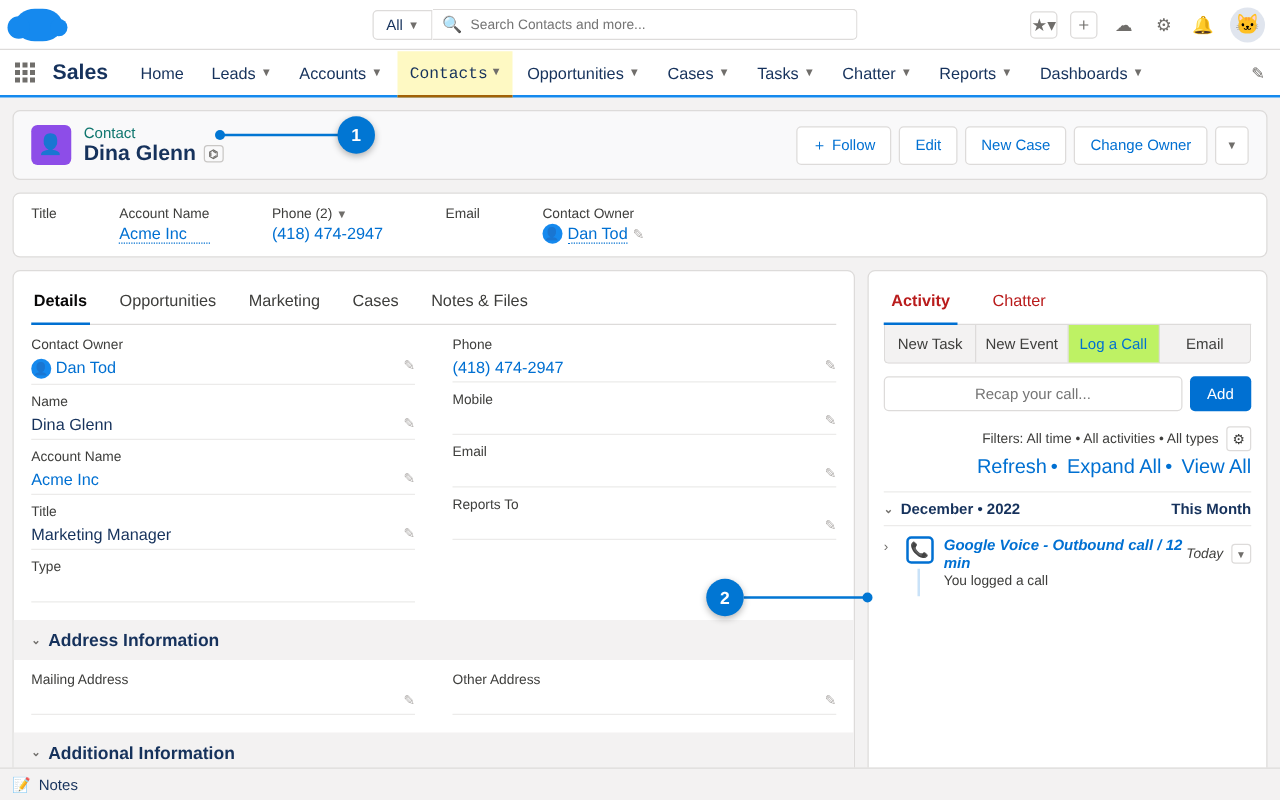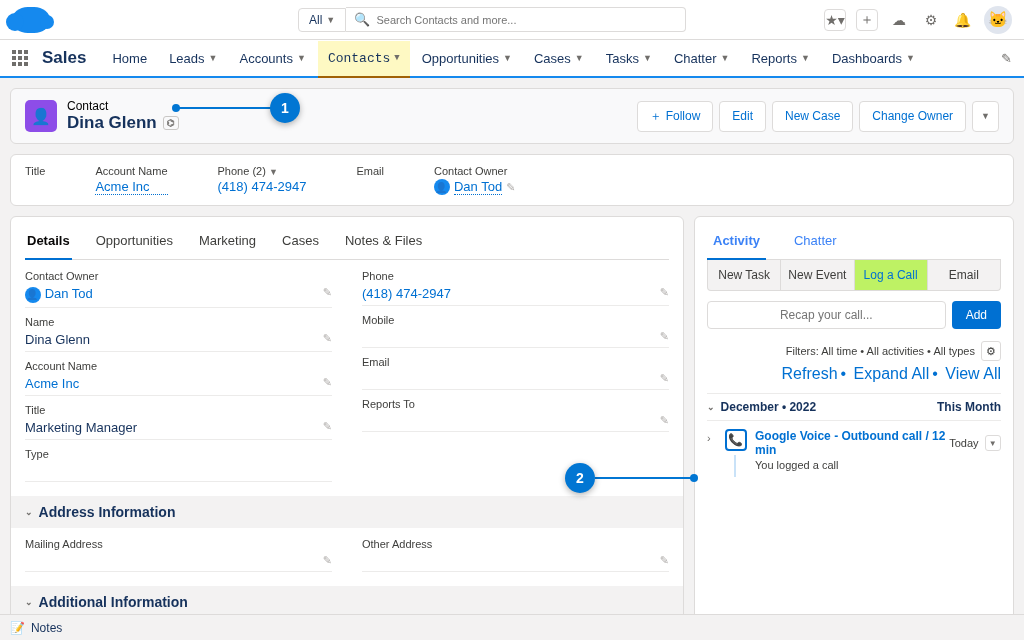--- a/index.html
+++ b/index.html
@@ -24,21 +24,21 @@
   .waffle span { background:#706e6b; }
   .app-title { font-size:17px; font-weight:600; margin-right:14px; }
   .nav-item { padding:10px 10px; font-size:13px; color:#16325c; display:flex; align-items:center; gap:4px; cursor:pointer; }
   .nav-item.active { background:#fef9c3; border-bottom:2px solid #a16207; margin-bottom:-2px;font-family:Liberation Mono, monospace; }
   .chev { font-size:9px; color:#706e6b; }
   .nav-edit { margin-left:auto; }
   
   .record-header { margin:10px; background:#f9f9fa; border:1px solid #dddbda; border-radius:6px; padding:10px 14px; display:flex; align-items:center; }
   .rec-icon { width:32px; height:32px; background:#8d4de8; border-radius:5px; display:flex; align-items:center; justify-content:center; color:#fff; font-size:16px; margin-right:10px; }
   .rec-title-block { display:flex; flex-direction:column; }
-  .rec-type { font-size:12px; color:#000000; }
+  .rec-type { font-size:12px; color:#0f766e; }
   .rec-name { font-size:17px; font-weight:700; display:flex; align-items:center; gap:6px; }
   .hier-icon { width:16px; height:14px; border:1px solid #c9c7c5; border-radius:3px; font-size:9px; display:flex; align-items:center; justify-content:center; color:#706e6b; }
   .rec-actions { margin-left:auto; display:flex; gap:6px; }
   .btn { border:1px solid #dddbda; background:#fff; border-radius:4px; padding:6px 12px; font-size:12px; color:#0070d2; cursor:pointer; display:flex; align-items:center; gap:4px; }
   .btn.icon-only { padding:6px 8px; }
   
   .highlights { margin:0 10px 10px; background:#fff; border:1px solid #dddbda; border-radius:6px; padding:10px 14px; display:flex; gap:50px; }
   .hl-field { display:flex; flex-direction:column; gap:2px; }
   .hl-label { font-size:11px; color:#3e3e3c; }
   .hl-val { font-size:13px; }
@@ -56,21 +56,21 @@
   
   .detail-grid { display:grid; grid-template-columns:1fr 1fr; column-gap:30px; margin-top:10px; }
   .field { margin-bottom:8px; }
   .f-label { font-size:11px; color:#3e3e3c; margin-bottom:2px; }
   .f-val { font-size:13px; border-bottom:1px solid #ecebea; padding:2px 18px 4px 0; min-height:20px; position:relative; }
   .f-val .pencil { position:absolute; right:0; top:2px; color:#b0adab; font-size:11px; }
   
   .section-head { background:#f3f2f2; margin:6px -14px 8px; padding:8px 14px; font-size:14px; font-weight:600; display:flex; align-items:center; gap:6px; }
   
   .act-tabs { display:flex; border-bottom:1px solid #dddbda; }
-  .act-tab { padding:8px 6px 10px; font-size:13px; color:#3b82f6; cursor:pointer; }
+  .act-tab { padding:8px 6px 10px; font-size:13px; color:#b91c1c; cursor:pointer; }
   .act-tab.active { font-weight:600; border-bottom:2px solid #0070d2; margin-bottom:-1px; }
   .act-tab.spacer { margin-left:22px; }
   
   .subtabs { display:flex; border:1px solid #dddbda; border-top:none; border-radius:0 0 4px 4px; background:#f3f2f2; }
   .subtab { flex:1; text-align:center; padding:8px 4px; font-size:12px; color:#3e3e3c; border-right:1px solid #dddbda; cursor:pointer; }
   .subtab:last-child { border-right:none; }
   .subtab.active { background:#bef264; color:#0070d2; }
   
   .recap-row { display:flex; gap:6px; margin-top:10px; }
   .recap-input { flex:1; border:1px solid #dddbda; border-radius:4px; padding:6px 8px; font-size:12px; text-align:center; color:#706e6b; }
@@ -83,21 +83,21 @@
   .dot-sep { color:#706e6b; margin:0 3px; }
   
   .timeline-head { display:flex; align-items:center; border-top:1px solid #ecebea; border-bottom:1px solid #ecebea; padding:6px 0; margin-top:10px; font-size:12px; }
   .th-month { font-weight:600; flex:1; display:flex; align-items:center; gap:6px; }
   .th-label { font-weight:600; }
   
   .timeline-item { display:flex; gap:8px; margin-top:8px; position:relative; }
   .tl-expand { color:#706e6b; font-size:11px; margin-top:3px; width:10px; }
   .tl-icon { width:22px; height:22px; border:2px solid #0070d2; border-radius:4px; display:flex; align-items:center; justify-content:center; color:#0070d2; font-size:12px; flex-shrink:0; }
   .tl-body { flex:1; }
-  .tl-title { font-size:12px; color:#0070d2; font-weight:600; display:flex; align-items:center; }
+  .tl-title { font-size:12px; color:#0070d2; font-weight:600; display:flex; align-items:center;font-style:italic; }
   .tl-date { margin-left:auto; color:#3e3e3c; font-weight:400; font-size:11px; }
   .tl-drop { width:18px; height:16px; border:1px solid #dddbda; border-radius:3px; font-size:8px; display:flex; align-items:center; justify-content:center; margin-left:6px; color:#706e6b; }
   .tl-sub { font-size:11px; color:#3e3e3c; margin-top:2px; }
   .tl-line { position:absolute; left:27px; top:26px; bottom:-6px; width:2px; background:#c9e2f8; }
   
   .annot { position:absolute; width:30px; height:30px; background:#0176d3; color:#fff; border-radius:50%; display:flex; align-items:center; justify-content:center; font-size:14px; font-weight:600; z-index:50; box-shadow:0 2px 6px rgba(0,0,0,.3); }
   .annot-line { position:absolute; height:2px; background:#0176d3; z-index:49; }
   .annot-dot { position:absolute; width:8px; height:8px; background:#0176d3; border-radius:50%; z-index:49; }
   
   .footer-bar { position:absolute; left:0; right:0; bottom:0; height:26px; background:#f3f2f2; border-top:1px solid #dddbda; display:flex; align-items:center; padding:0 10px; font-size:12px; gap:6px; }

